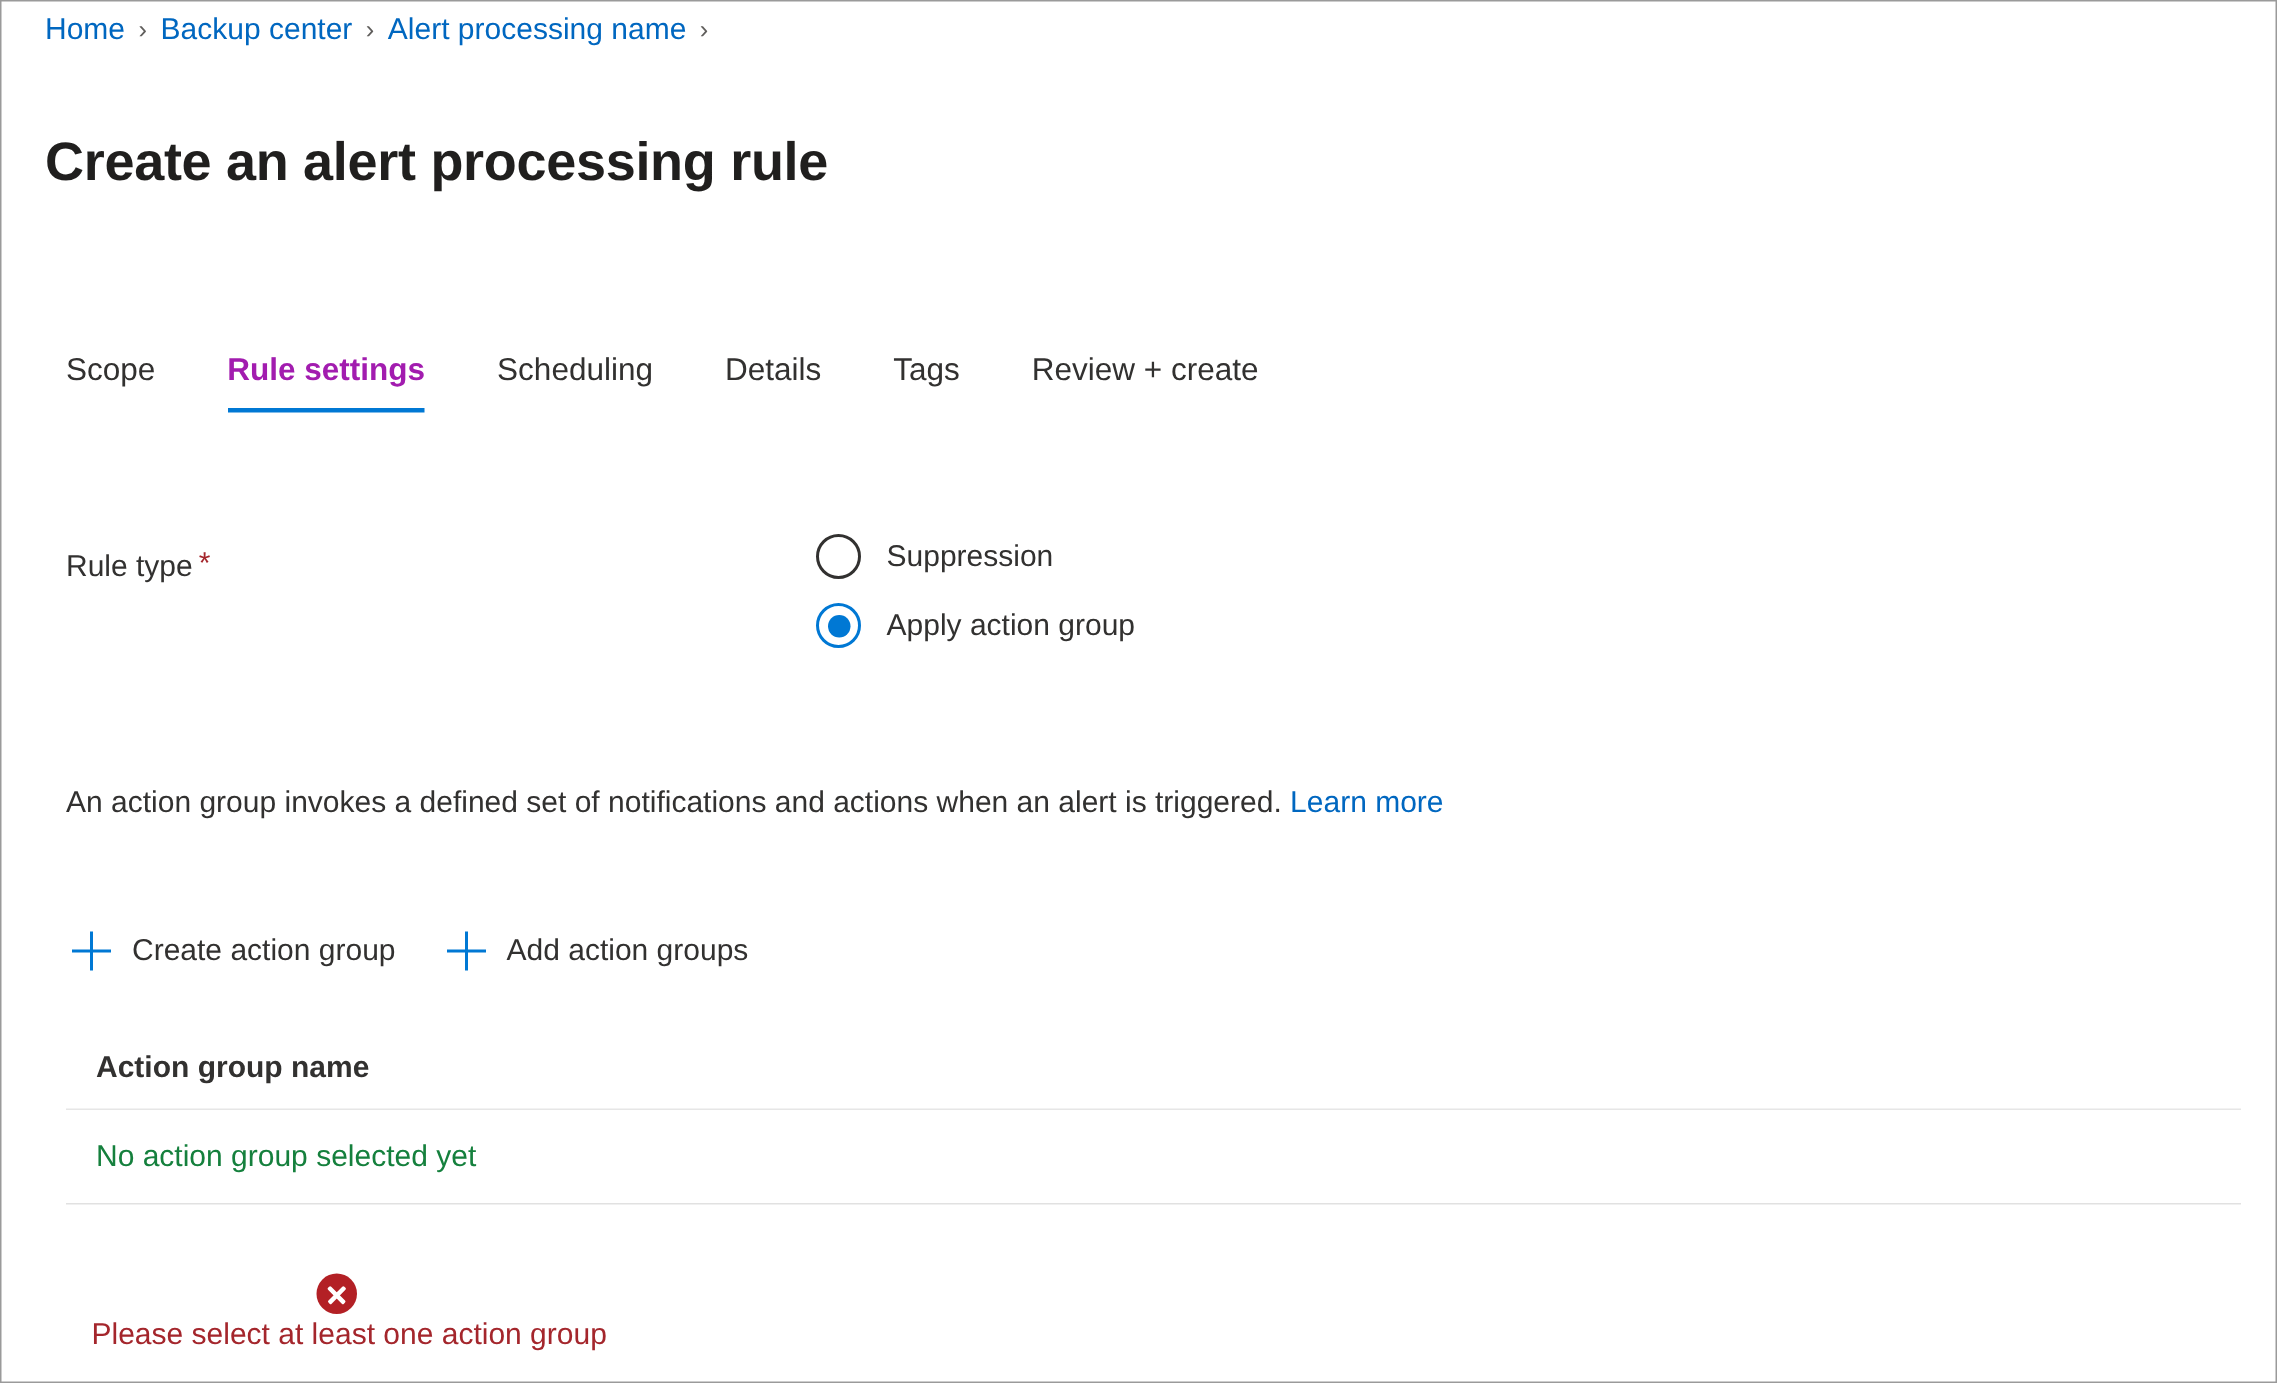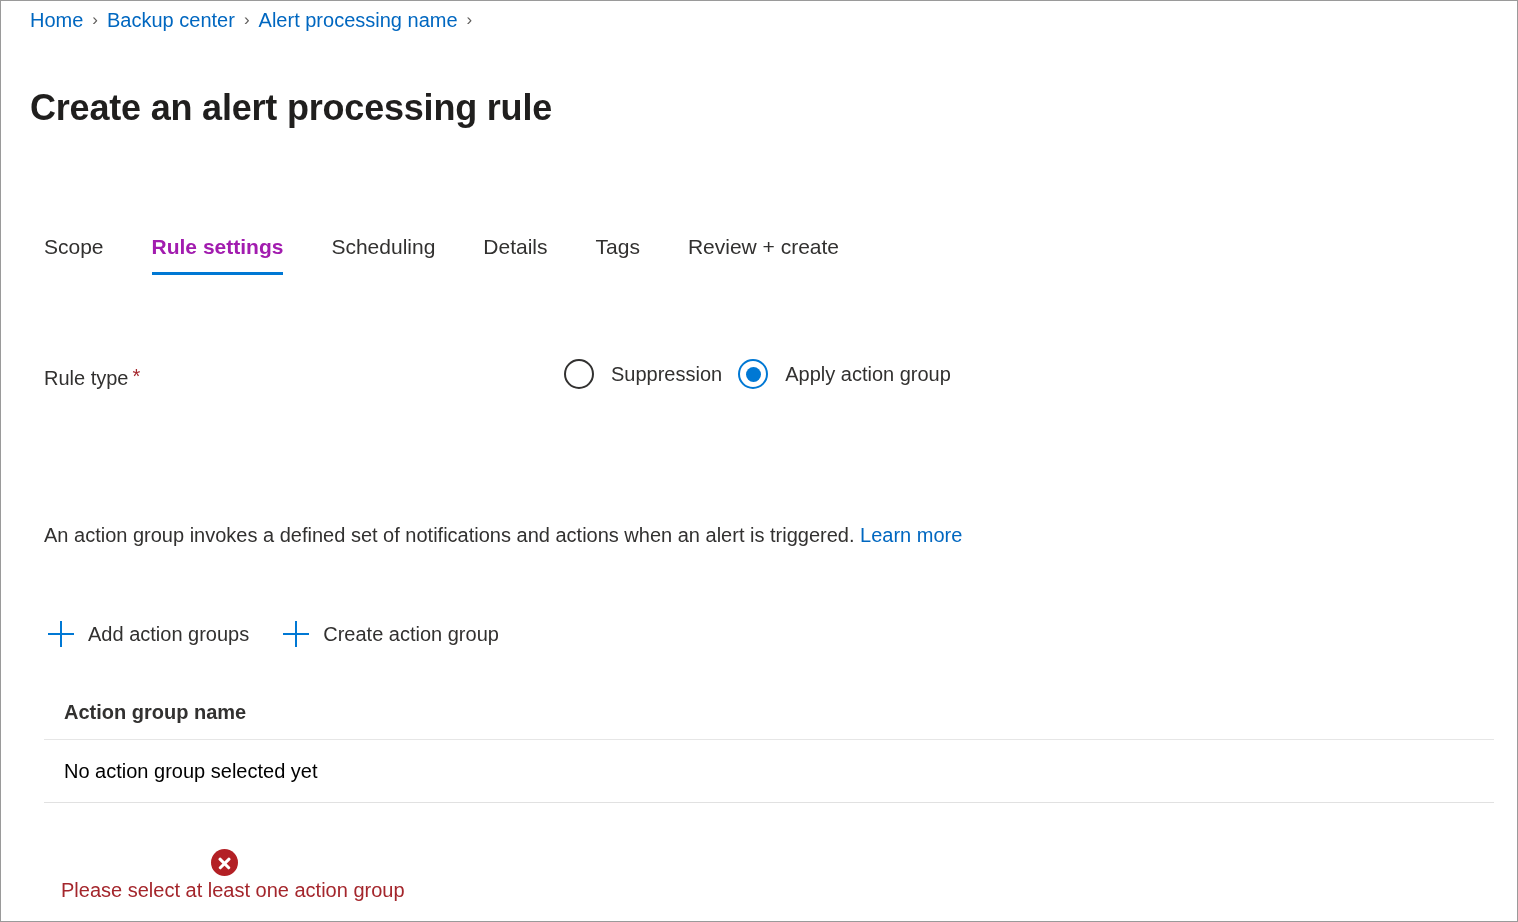--- a/index.html
+++ b/index.html
@@ -93,40 +93,40 @@
     background: #0078d4;
   }
 
   
   .form-row {
     position: absolute;
     left: 43px;
     top: 355px;
     width: 1420px;
     display: flex;
-    align-items: center;
-    gap: 20px;
+    align-items: flex-start;
   }
   .field-label {
     width: 500px;
     font-size: 20px;
     line-height: 28px;
     color: #323130;
     font-weight: 400;
     padding-top: 8px;
   }
   .required-star {
     color: #a4262c;
     font-size: 20px;
     margin-left: 4px;
     position: relative;
     top: -2px;
   }
   .radio-group {
     display: flex;
+    flex-direction: column;
     gap: 16px;
   }
   .radio-option {
     display: flex;
     align-items: center;
     cursor: pointer;
   }
   .radio-circle {
     width: 30px;
     height: 30px;
@@ -251,21 +251,21 @@
   .grid-header .col-actions {
     font-size: 20px;
     line-height: 26px;
     font-weight: 700;
     color: #323130;
   }
   .grid-row .col-name {
     font-size: 20px;
     line-height: 26px;
     font-weight: 400;
-    color: #000000;
+    color: #15803d;
   }
 
   
   .error-bar {
     position: absolute;
     left: 43px;
     top: 848px;
     display: flex;
     align-items: center;
     flex-direction: column;
@@ -343,25 +343,25 @@
   </div>
 
   <div class="description">
     <span>An action group invokes a defined set of notifications and actions when an alert is triggered.</span>
     <a class="inline-link">Learn more</a>
   </div>
 
   <div class="command-bar">
     <button class="cmd-button">
       <span class="plus-icon"></span>
-      <span class="cmd-label">Add action groups</span>
+      <span class="cmd-label">Create action group</span>
     </button>
     <button class="cmd-button">
       <span class="plus-icon"></span>
-      <span class="cmd-label">Create action group</span>
+      <span class="cmd-label">Add action groups</span>
     </button>
   </div>
 
   <div class="grid">
     <div class="grid-header">
       <div class="col-name">Action group name</div>
     </div>
     <div class="grid-row">
       <div class="col-name">No action group selected yet</div>
       <div class="col-actions"></div>

